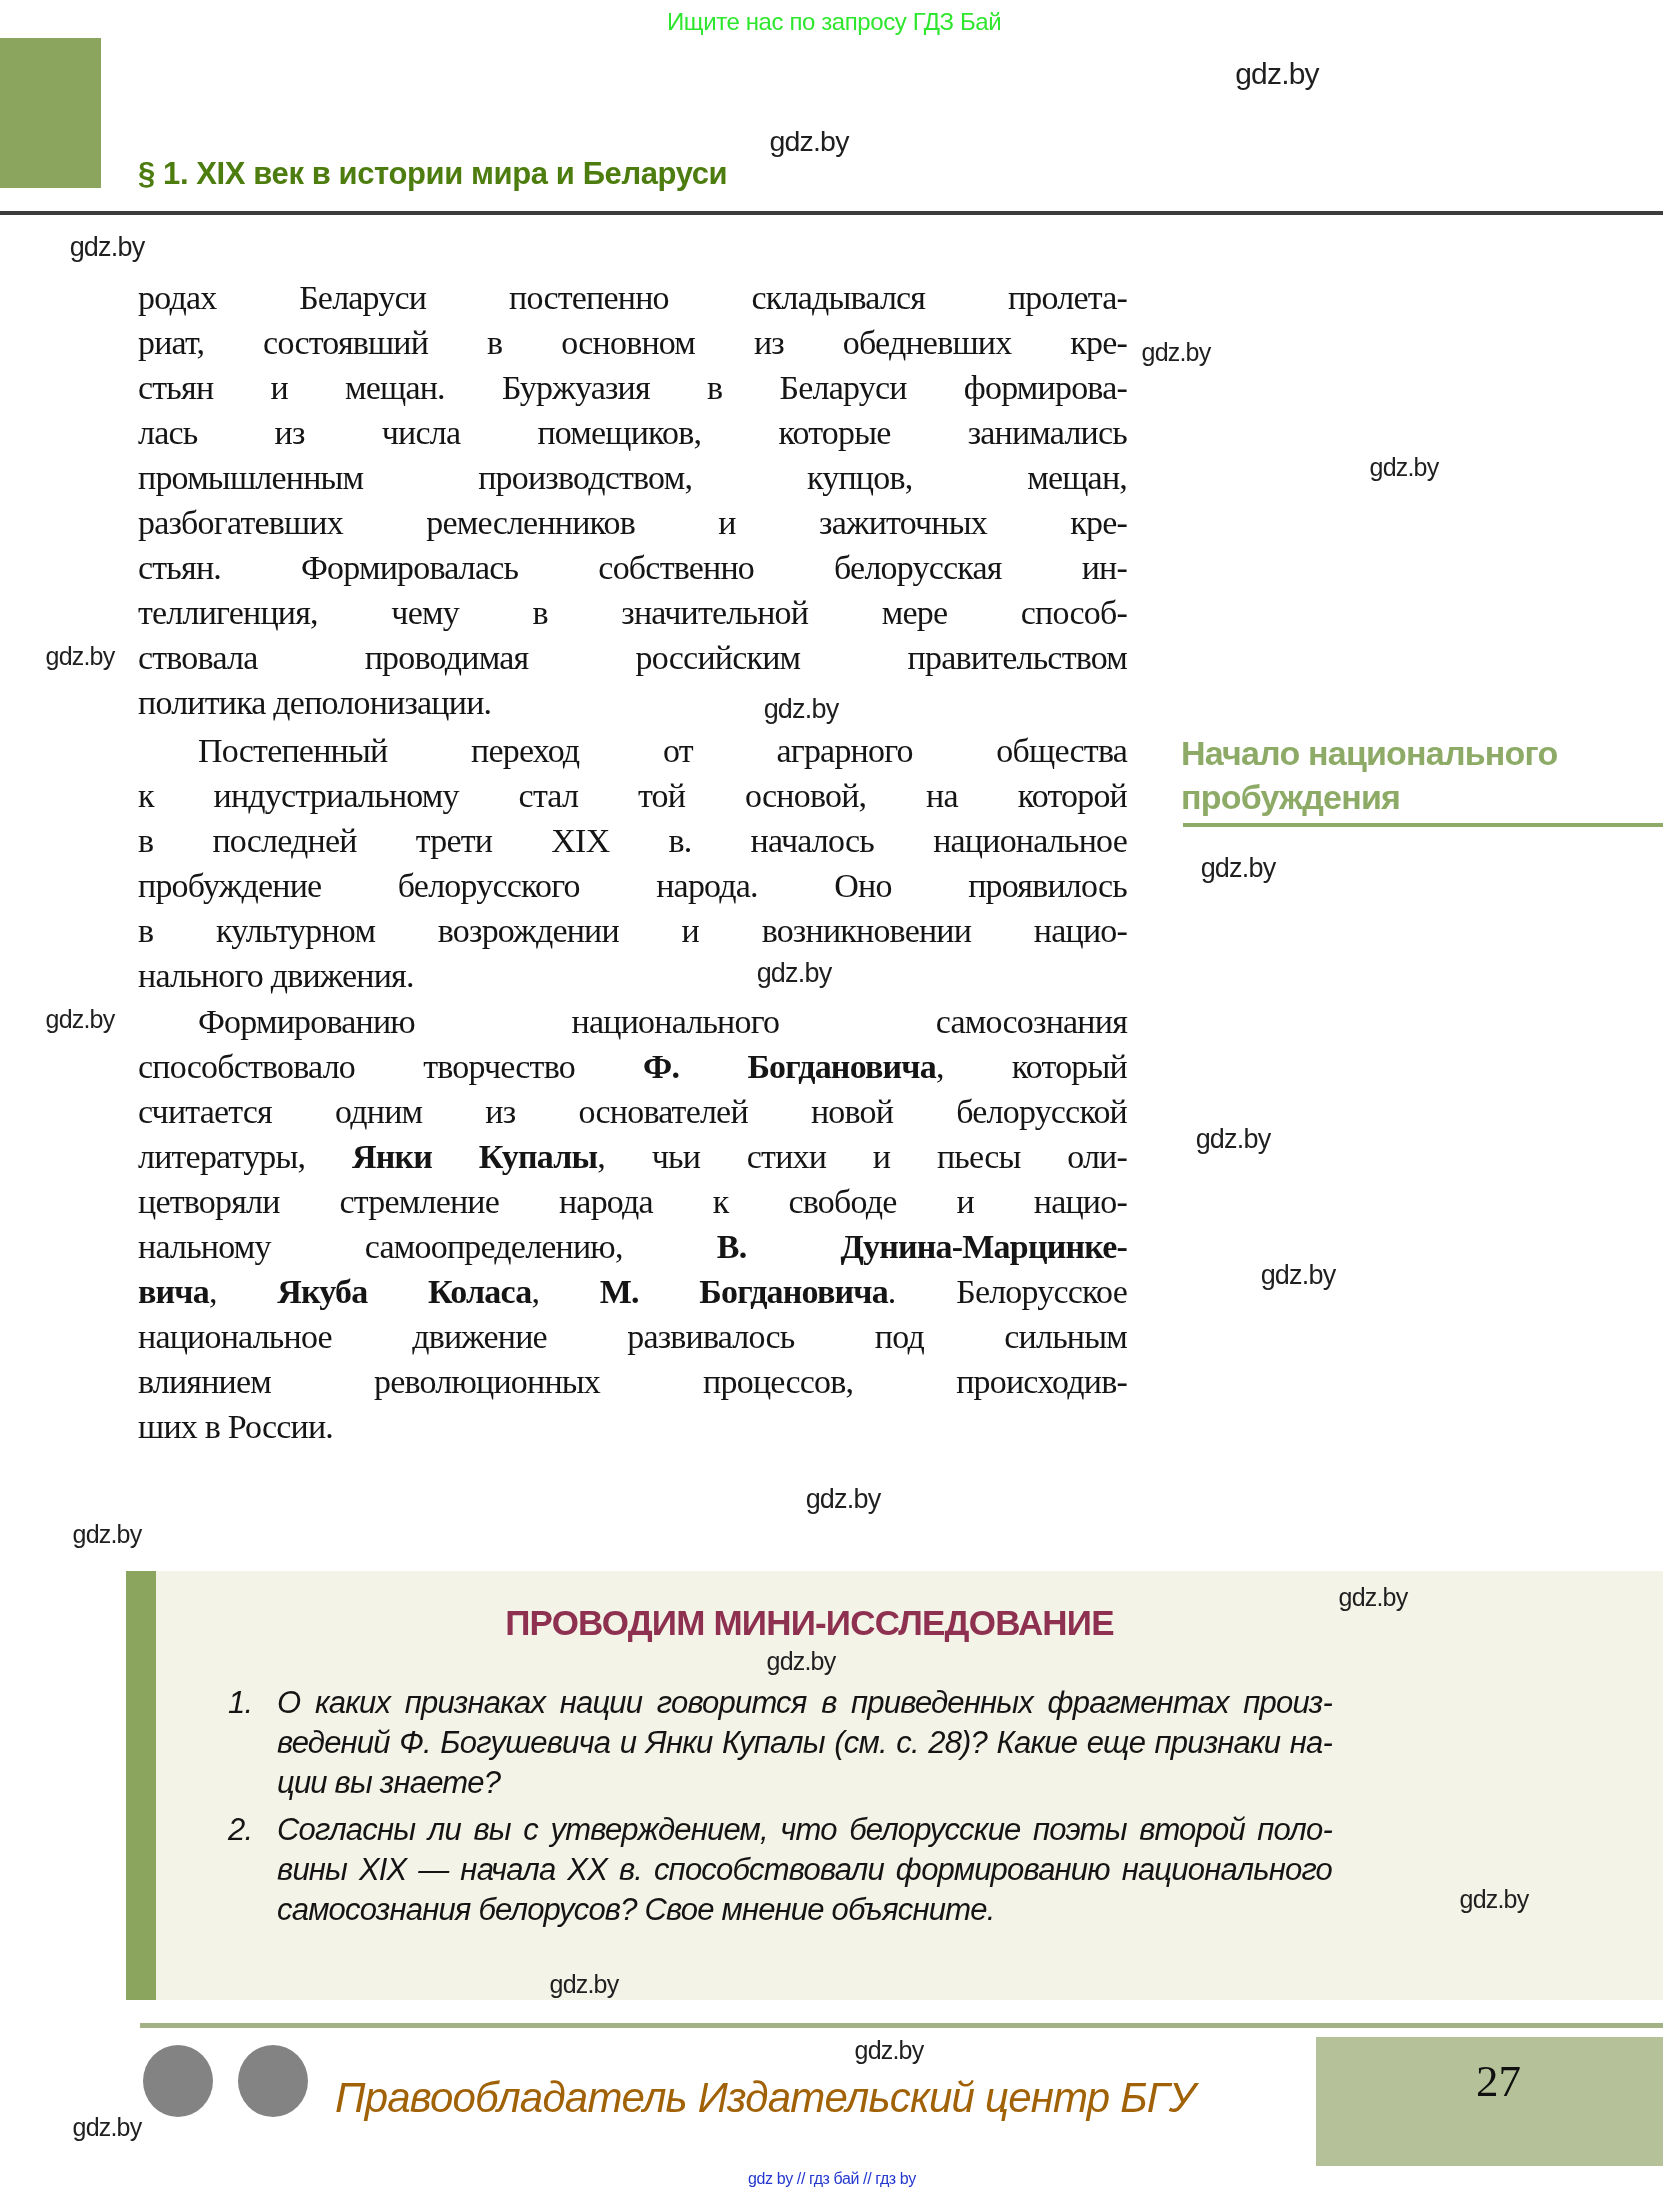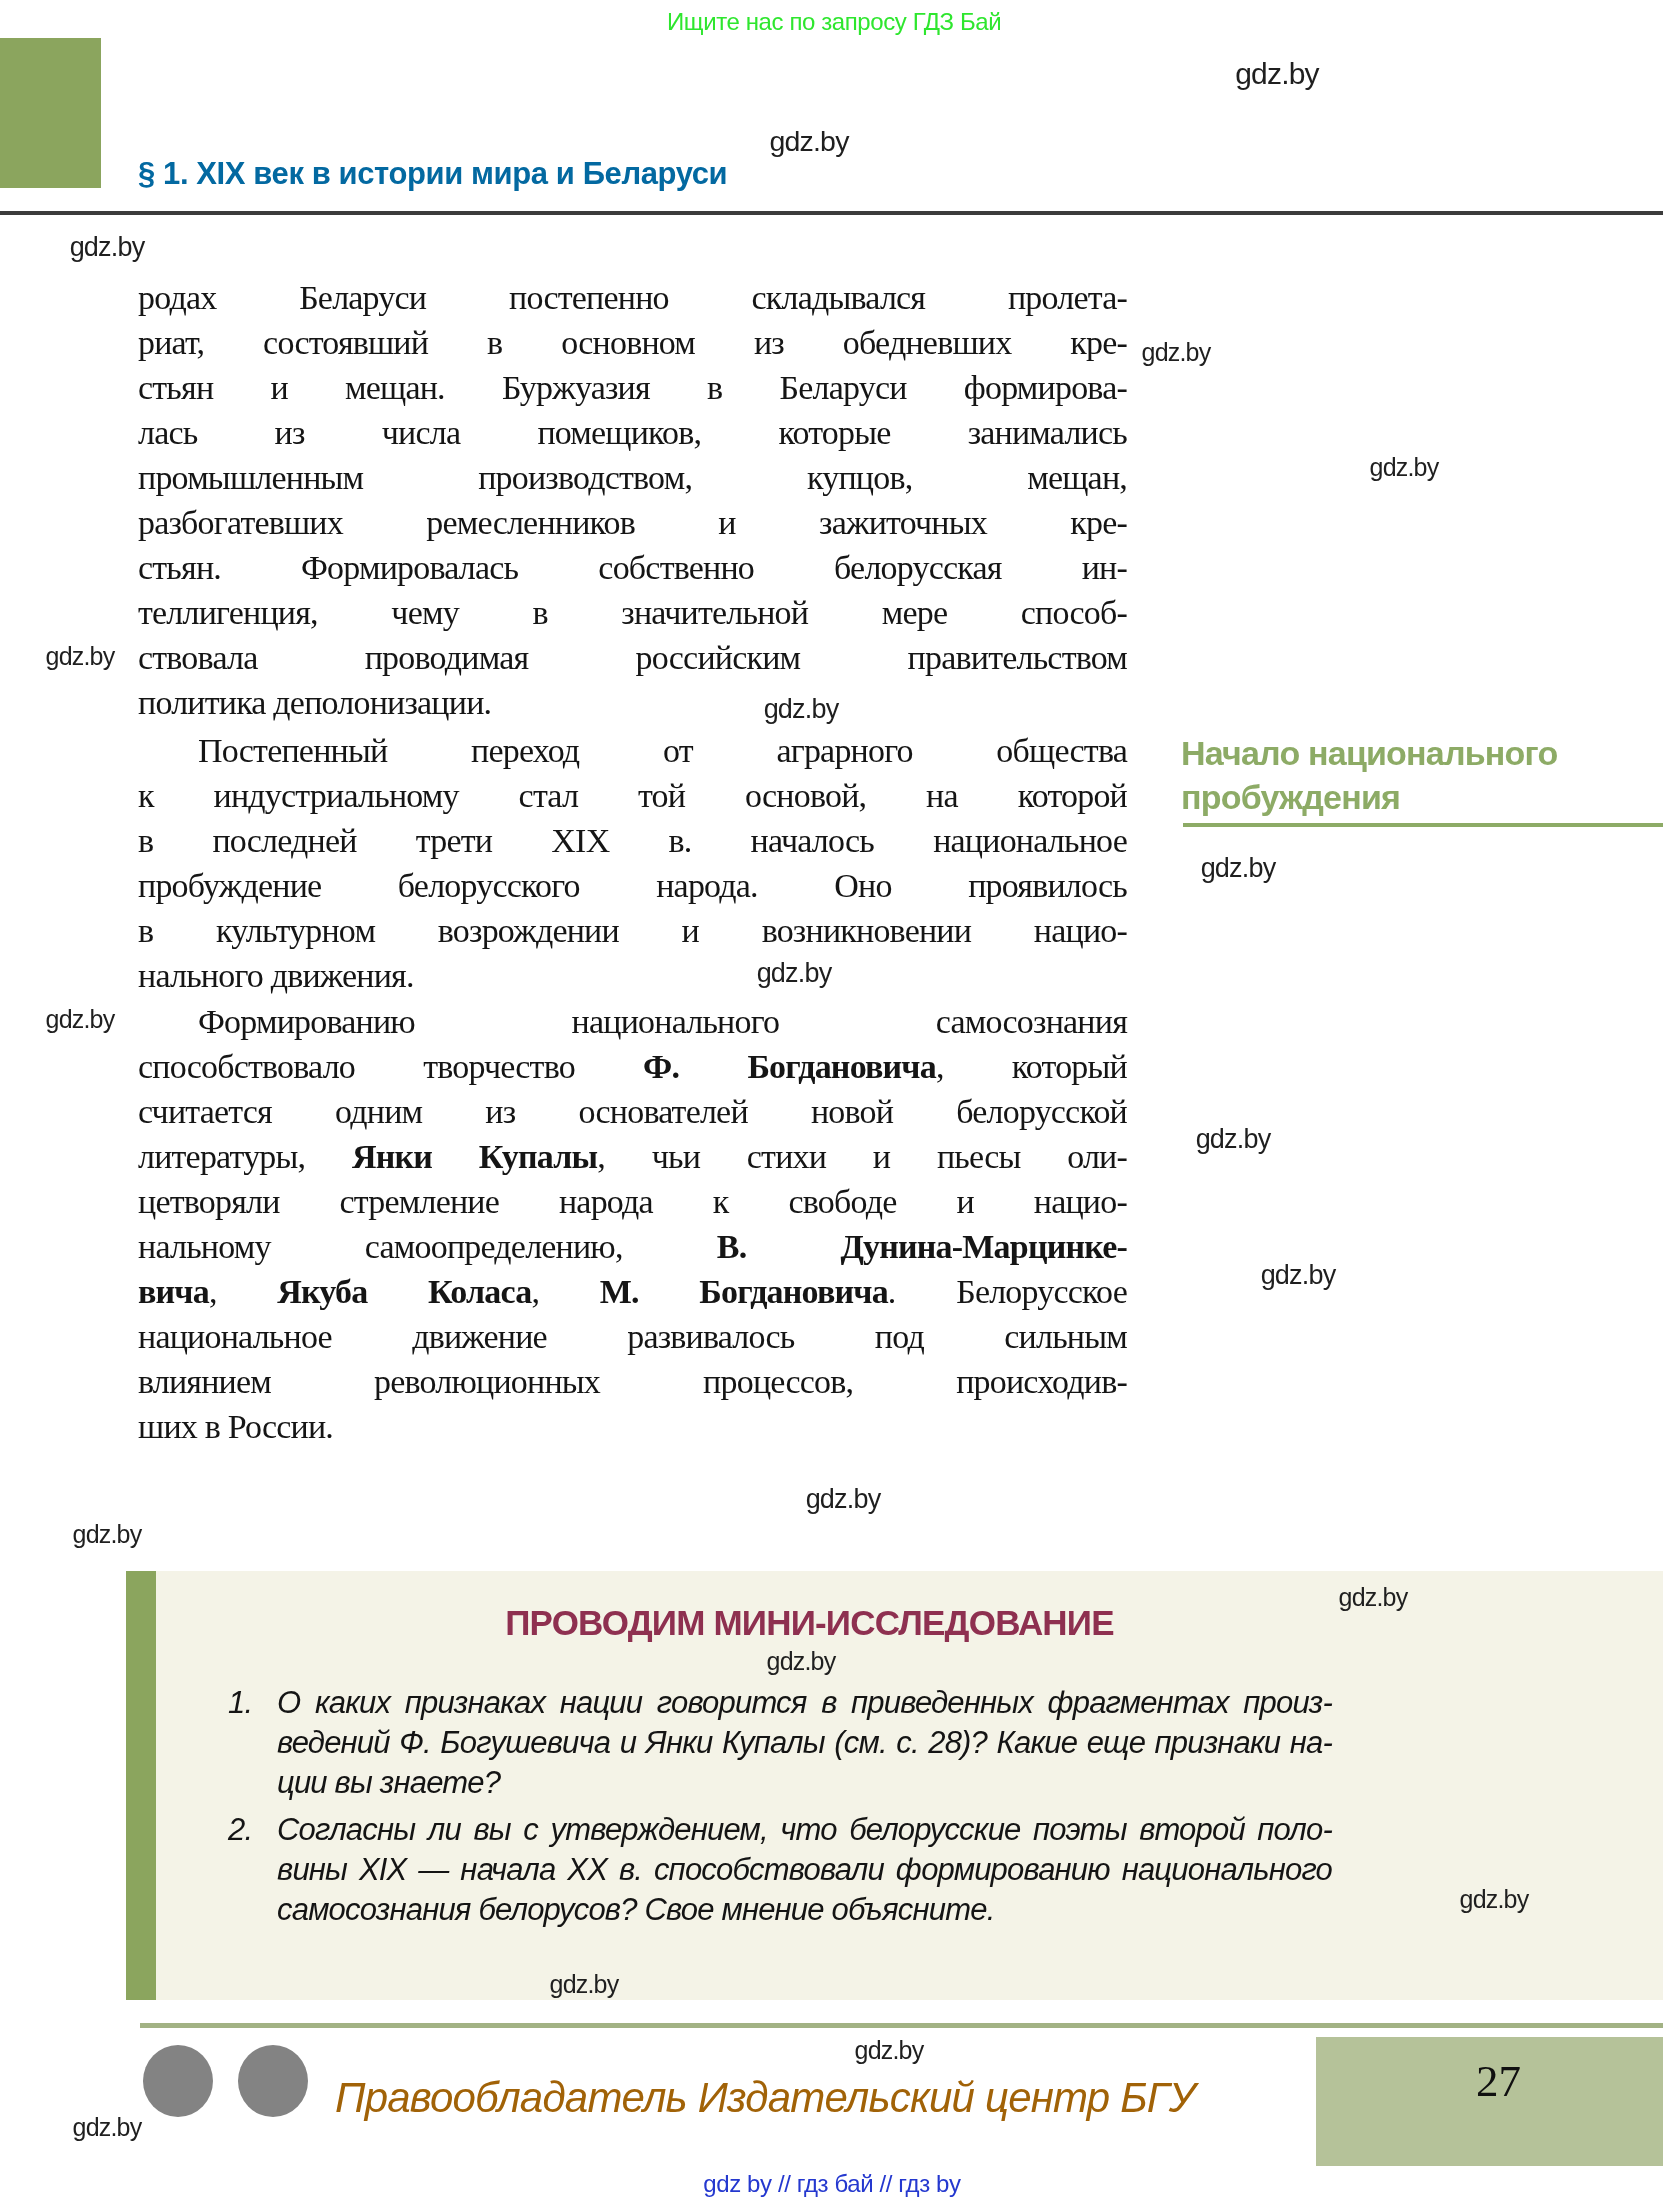--- a/index.html
+++ b/index.html
@@ -7,21 +7,21 @@
         font-family:"Liberation Sans",sans-serif;}
 
   .promo{position:absolute;left:667px;top:8.4px;font-size:24px;letter-spacing:-0.4px;
          color:#2ee62e;font-weight:400;white-space:nowrap;}
 
   .wm{position:absolute;transform:translate(-50%,-50%);color:#1f1f1f;letter-spacing:-0.8px;
       white-space:nowrap;font-family:"Liberation Sans",sans-serif;}
 
   .greenblock{position:absolute;left:0;top:38px;width:101px;height:150px;background:#8ba55e;}
   .sectitle{position:absolute;left:138px;top:156px;font-size:31px;font-weight:700;
-            letter-spacing:-0.4px;color:#0369a1;white-space:nowrap;}
+            letter-spacing:-0.4px;color:#4d7c0f;white-space:nowrap;}
   .toprule{position:absolute;left:0;top:211px;width:1664px;height:4.2px;background:#3c3c3c;}
 
   .para{position:absolute;left:138px;width:989px;font-family:"Liberation Serif","DejaVu Serif",serif;
         font-size:34px;color:#151515;letter-spacing:-0.8px;}
   .p1{top:275px;} .p2{top:728px;} .p3{top:999px;}
   .para .tline{height:45px;line-height:45px;}
   .tline.just{text-align:justify;text-align-last:justify;}
   .tline .b{font-weight:700;}
 
   .sidebar{position:absolute;left:1181px;top:731px;font-size:34px;font-weight:700;
@@ -41,21 +41,21 @@
 
   .footline{position:absolute;left:140px;top:2023px;width:1524px;height:5px;background:#a2b284;}
   .circle{position:absolute;width:70px;height:72px;border-radius:50%;background:#838383;}
   .c1{left:143px;top:2045px;} .c2{left:238px;top:2045px;}
   .pink{position:absolute;left:335px;top:2074px;width:981px;
         font-style:italic;font-size:42px;letter-spacing:-0.8px;color:#a16207;white-space:nowrap;}
   .pagebox{position:absolute;left:1316px;top:2037px;width:365px;height:129px;background:#b5c299;}
   .pagenum{width:100%;text-align:center;padding-top:18.4px;font-family:"Liberation Serif","DejaVu Serif",serif;
            font-size:45px;color:#101010;}
   .bluerow{position:absolute;left:0;top:2170px;width:1664px;text-align:center;
-           font-size:24px;color:#2438cf;letter-spacing:-0.4px;}
+           font-size:16px;color:#2438cf;letter-spacing:-0.4px;}
 </style>
 </head>
 <body>
 
 <div class="page" id="page">
 
   <div class="promo">Ищите нас по запросу ГДЗ Бай</div>
 
   <div class="greenblock"></div>
   <div class="sectitle">§ 1. XIX век в истории мира и Беларуси</div>

